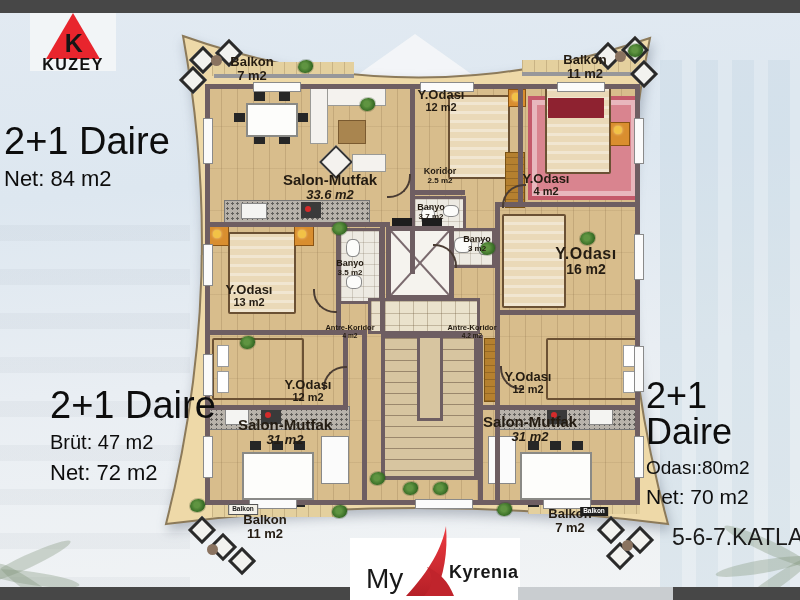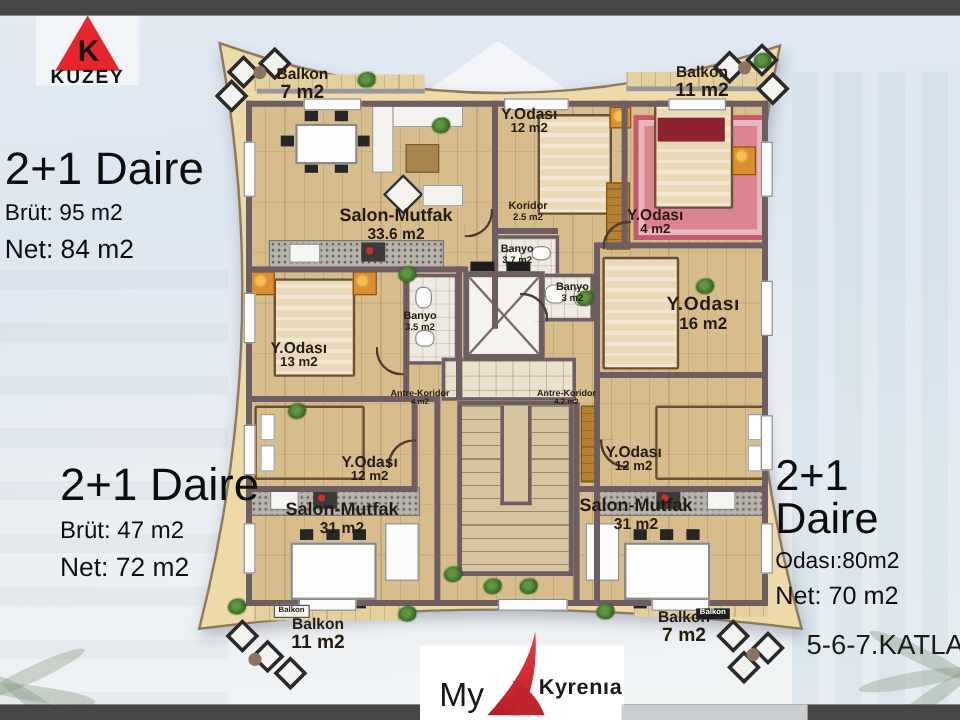--- a/index.html
+++ b/index.html
@@ -63,22 +63,22 @@
   .diam{position:absolute;transform:rotate(45deg);background:#f4f2ee;border:2px solid #333;z-index:22;}
   .fridge{position:absolute;background:#fbfbfb;border:1px solid #888;z-index:22;}
   .plantd{position:absolute;z-index:30;width:15px;height:13px;border-radius:60% 45% 55% 50%;
     background:radial-gradient(circle at 45% 45%,#5f9441 25%,#2f641f 75%);box-shadow:0 0 0 1px rgba(30,60,20,.25);}
   .door{position:absolute;width:22px;height:22px;border-left:2px solid #4a3c33;border-bottom:2px solid #4a3c33;
     border-bottom-left-radius:22px;z-index:27;}
   
   .rlabel{position:absolute;transform:translateX(-50%);text-align:center;color:#241c12;font-weight:bold;
     line-height:1.08;z-index:40;white-space:nowrap;}
   .rlabel span{display:block;}
-  .bk .n{font-size:13px;} .bk .a{font-size:16px;}
-  .lg .n{font-size:15px;} .lg .a{font-size:13px;}
+  .bk .n{font-size:13px;} .bk .a{font-size:13px;}
+  .lg .n{font-size:15px;} .lg .a{font-size:13px;font-style:italic;}
   .xl .n{font-size:16px;letter-spacing:.5px;} .xl .a{font-size:14px;}
   .md .n{font-size:13px;} .md .a{font-size:11px;}
   .sm .n{font-size:9px;} .sm .a{font-size:8px;}
   .xs .n{font-size:7.5px;} .xs .a{font-size:6.5px;}
   .chip{position:absolute;font-size:6.5px;font-weight:bold;padding:1px 3px;z-index:41;transform:translateX(-50%);line-height:1;}
   .chip.light{background:#f5f2ea;border:1px solid #555;color:#222;}
   .chip.dark{background:#1d1d1d;color:#fff;}
   
   .apt{position:absolute;color:#0d0d0d;z-index:50;}
   .apt .t{font-size:38px;line-height:1;}
@@ -368,21 +368,20 @@
     </div>
   <div class="rlabel bk" style="left:570px;top:507px;">
       <span class="n">Balkon</span>
       <span class="a">7 m2</span>
     </div>
   <div class="chip light" style="left:243px;top:504px;">Balkon</div>
   <div class="chip dark" style="left:594px;top:507px;">Balkon</div>
 
   <div class="apt" style="left:4px;top:122px;">
     <div class="t">2+1 Daire</div>
-    <div class="b">Brüt:  95  m2</div>
     <div class="nt">Net:  84  m2</div>
   </div>
   <div class="apt" style="left:50px;top:386px;">
     <div class="t">2+1 Daire</div>
     <div class="b" style="font-size:20px;">Brüt: 47 m2</div>
     <div class="nt">Net:   72 m2</div>
   </div>
   <div class="apt right" style="left:646px;top:378px;">
     <div class="t">2+1 Daire</div>
     <div class="b">Odası:80m2</div>

